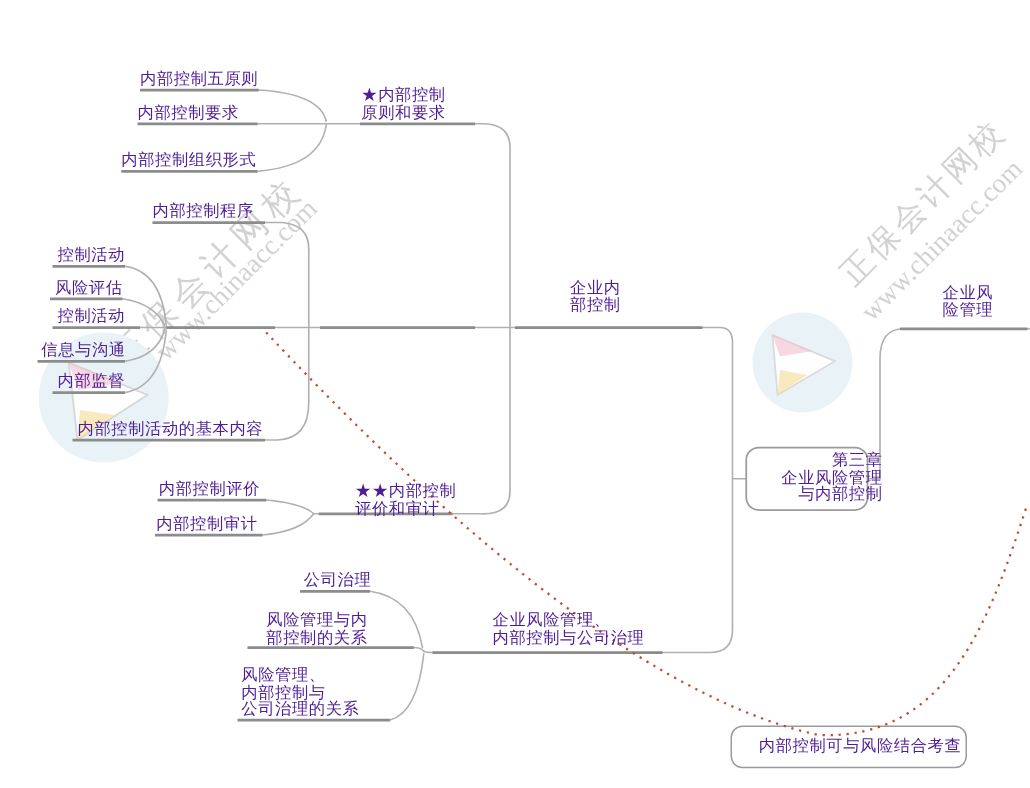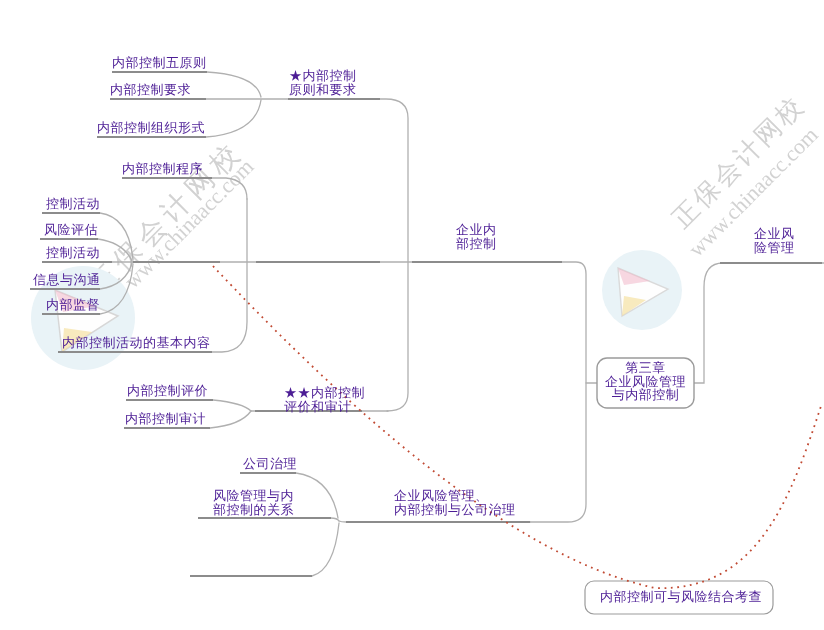--- a/index.html
+++ b/index.html
@@ -1,21 +1,21 @@
 <!DOCTYPE html>
 <html><head>
 <meta charset="utf-8">
 <style>
   html,body{margin:0;padding:0;background:#fff;}
   #canvas{position:relative;width:824px;height:630px;background:#fff;overflow:hidden;
           font-family:"Liberation Serif","DejaVu Serif",serif;}
   #wires{position:absolute;left:0;top:0;z-index:2;}
   .lbl{position:absolute;z-index:3;font-size:13px;line-height:1.05;color:#4c1d95;
        white-space:pre-line;letter-spacing:0.5px;}
-  .ctr{text-align:center;}
+  .ctr{text-align:right;padding-left:12px;}
   .wm{position:absolute;z-index:1;color:#c7c7c7;opacity:0.8;white-space:nowrap;
       transform:rotate(-45deg);font-family:"Liberation Serif","DejaVu Serif",serif;}
   .wm-cn1{left:64px;top:199px;width:204px;font-size:28px;letter-spacing:6px;}
   .wm-url1{left:99px;top:201px;width:200px;font-size:22px;}
   .wm-cn2{left:652px;top:146px;width:170px;font-size:26px;letter-spacing:3px;}
   .wm-url2{left:664px;top:171px;width:195px;font-size:22px;}
 </style>
 </head>
 <body>
 
@@ -130,17 +130,20 @@
   <div class="lbl ctr" style="left:597px;top:361px;width:97px">第三章
 企业风险管理
 与内部控制</div>
 
   <div class="lbl" style="left:754px;top:227px">企业风
 险管理</div>
 
   <div class="lbl" style="left:243px;top:457px">公司治理</div>
   <div class="lbl" style="left:213px;top:489px">风险管理与内
 部控制的关系</div>
+  <div class="lbl" style="left:193px;top:533px">风险管理、
+内部控制与
+公司治理的关系</div>
   <div class="lbl" style="left:394px;top:489px">企业风险管理、
 内部控制与公司治理</div>
 
-  <div class="lbl ctr" style="left:585px;top:590px;width:192px">内部控制可与风险结合考查</div>
+  <div class="lbl ctr" style="left:565px;top:590px;width:192px">内部控制可与风险结合考查</div>
 </div>
 
 </body></html>

